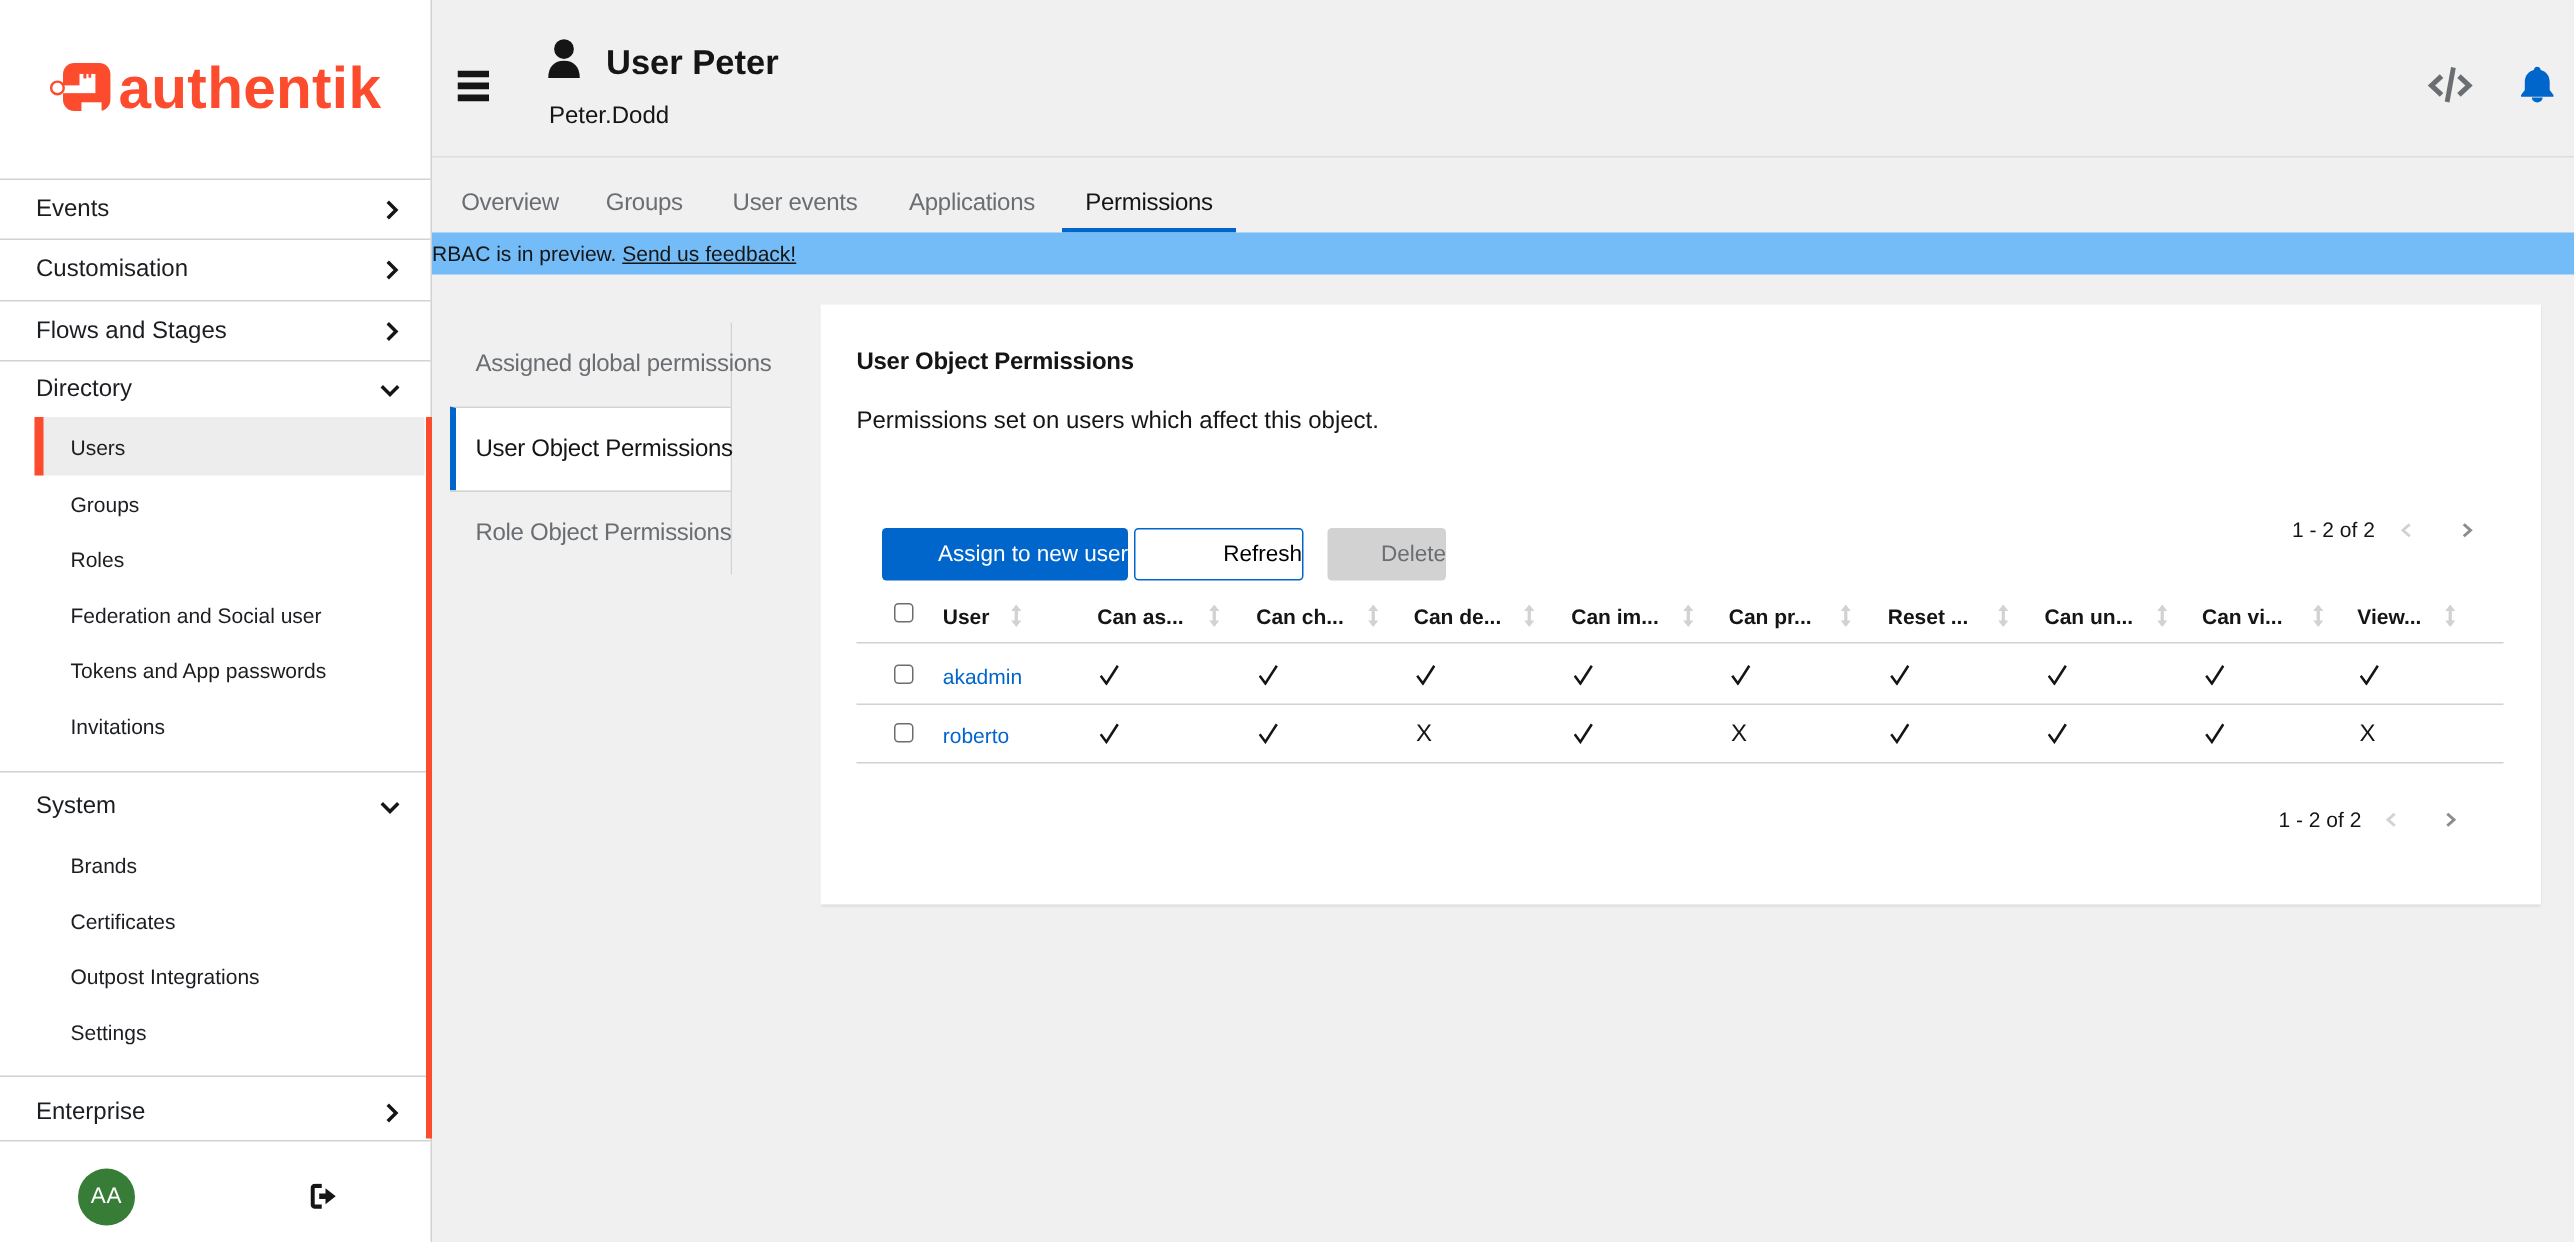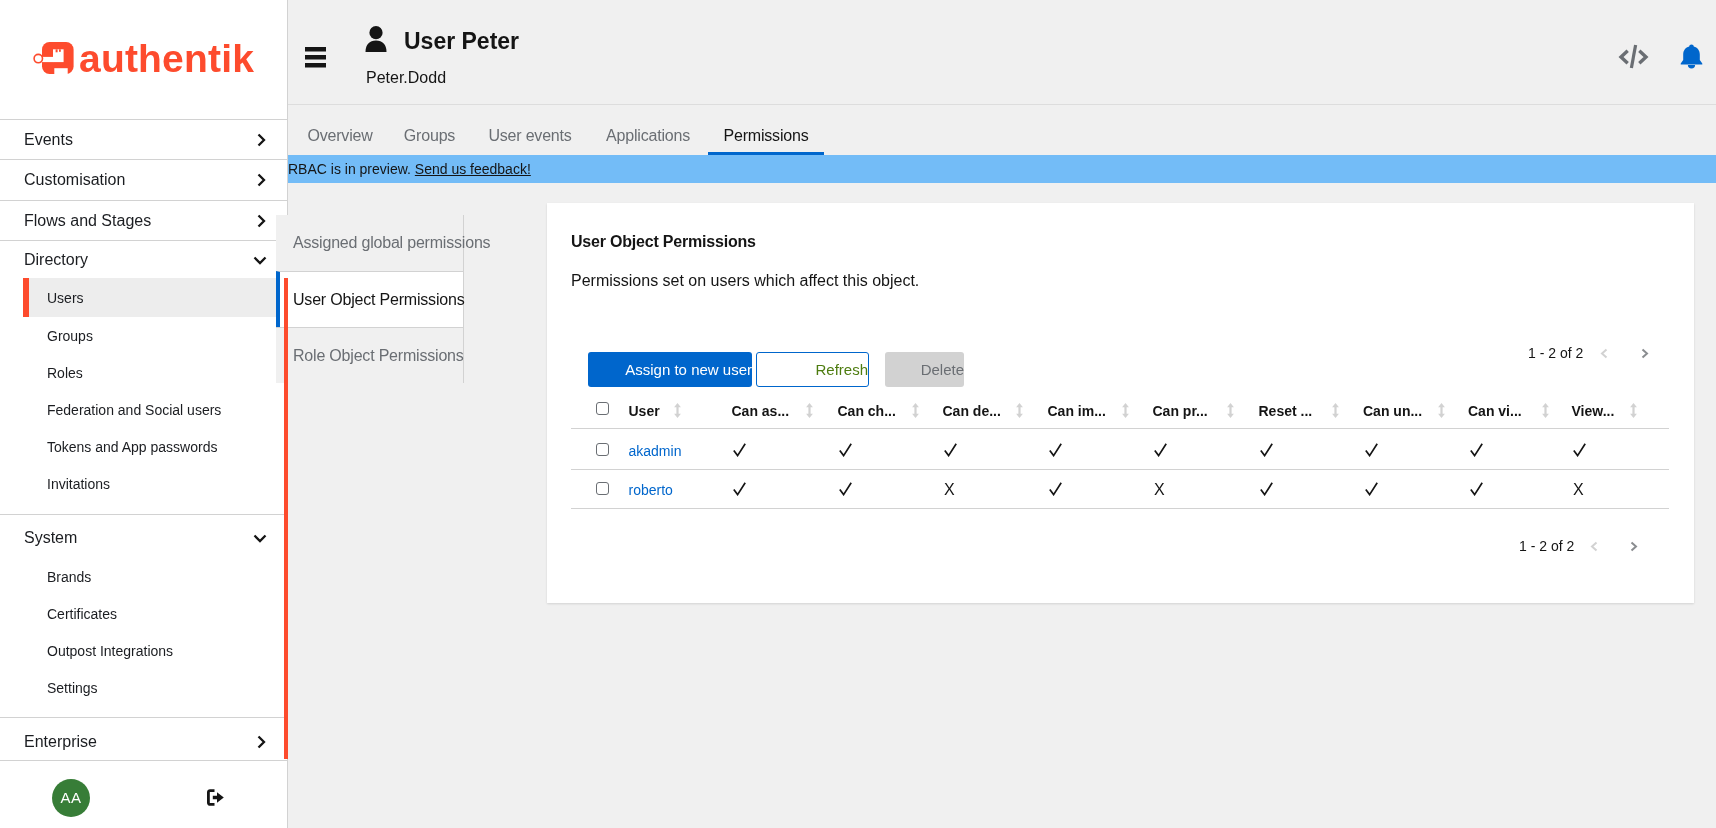--- a/index.html
+++ b/index.html
@@ -24,33 +24,33 @@
 
 #tabs { position:absolute; left:293px; top:118px; height:37px; display:flex; }
 #tabs .tab { height:37px; line-height:36px; text-align:center; font-size:16px; color:#6a6e73; letter-spacing:-0.2px; }
 #tabs .tab.active { color:#151515; box-shadow: inset 0 -3px 0 0 #0066cc; }
 
 
 #banner { position:absolute; left:288px; top:155px; width:1428px; height:28px; background:#73bcf7; font-size:14px; line-height:28px; color:#151515; }
 #banner a { color:#151515; text-decoration:underline; }
 
 
-#vtabs { position:absolute; left:276px; top:215px; width:188px; border-right:1px solid #d2d2d2; }
+#vtabs { position:absolute; left:300px; top:215px; width:188px; border-right:1px solid #d2d2d2; }
 #vtabs .vtab { height:56px; line-height:55px; padding-left:17px; font-size:16px; color:#6a6e73; background:#f0f0f0; border-top:1px solid #d2d2d2; white-space:nowrap; letter-spacing:-0.2px; }
 #vtabs .vtab:first-child { border-top:none; }
 #vtabs .vtab.active { background:#fff; color:#151515; border-left:4px solid #0066cc; padding-left:13px; }
 
 
 #card { position:absolute; left:547px; top:203px; width:1147px; height:400px; background:#fff; box-shadow:0 1px 2px rgba(3,3,3,0.12); }
 #cardh2 { position:absolute; left:571px; top:233px; font-size:16px; font-weight:bold; letter-spacing:-0.2px; color:#151515; }
 #cardp { position:absolute; left:571px; top:272px; font-size:16px; color:#151515; }
 
 .btn { position:absolute; top:352px; height:35px; border-radius:3px; font-size:15px; text-align:right; font-family:"Liberation Sans",sans-serif; }
 #btn1 { left:588px; width:164px; background:#0066cc; color:#fff; line-height:35px; }
-#btn2 { left:756px; width:113px; background:#fff; border:1px solid #0066cc; color:#4d7c0f; line-height:33px; }
+#btn2 { left:756px; width:113px; background:#fff; border:1px solid #0066cc; color:#000000; line-height:33px; }
 #btn3 { left:885px; width:79px; background:#d2d2d2; color:#6a6e73; line-height:35px; }
 
 .pgtext { position:absolute; font-size:14px; color:#151515; white-space:nowrap; }
 
 
 .tline { position:absolute; left:571px; width:1098px; height:1px; background:#d2d2d2; }
 .th { position:absolute; font-size:14px; font-weight:bold; color:#151515; white-space:nowrap; }
 .cb { position:absolute; width:13px; height:13px; border:1.5px solid #6a6e73; border-radius:3px; background:#fff; }
 .lnk { position:absolute; font-size:14px; color:#0066cc; }
 .cell { position:absolute; font-size:16px; color:#151515; }
@@ -79,21 +79,21 @@
   <div class="hr" style="top:760px"></div>
 
   <div class="navtxt" style="top:131px">Events</div>
   <div class="navtxt" style="top:171px">Customisation</div>
   <div class="navtxt" style="top:212px">Flows and Stages</div>
   <div class="navtxt" style="top:251px">Directory</div>
   <div id="activerow"></div>
   <div class="subtxt" style="top:290px">Users</div>
   <div class="subtxt" style="top:328px">Groups</div>
   <div class="subtxt" style="top:365px">Roles</div>
-  <div class="subtxt" style="top:402px">Federation and Social users</div>
+  <div class="subtxt" style="top:402px">Federation and Social user</div>
   <div class="subtxt" style="top:439px">Tokens and App passwords</div>
   <div class="subtxt" style="top:476px">Invitations</div>
   <div class="navtxt" style="top:529px">System</div>
   <div class="subtxt" style="top:569px">Brands</div>
   <div class="subtxt" style="top:606px">Certificates</div>
   <div class="subtxt" style="top:643px">Outpost Integrations</div>
   <div class="subtxt" style="top:680px">Settings</div>
   <div class="navtxt" style="top:733px">Enterprise</div>
 
   <svg class="chev" style="top:133px" width="10" height="14" viewBox="0 0 10 14">

